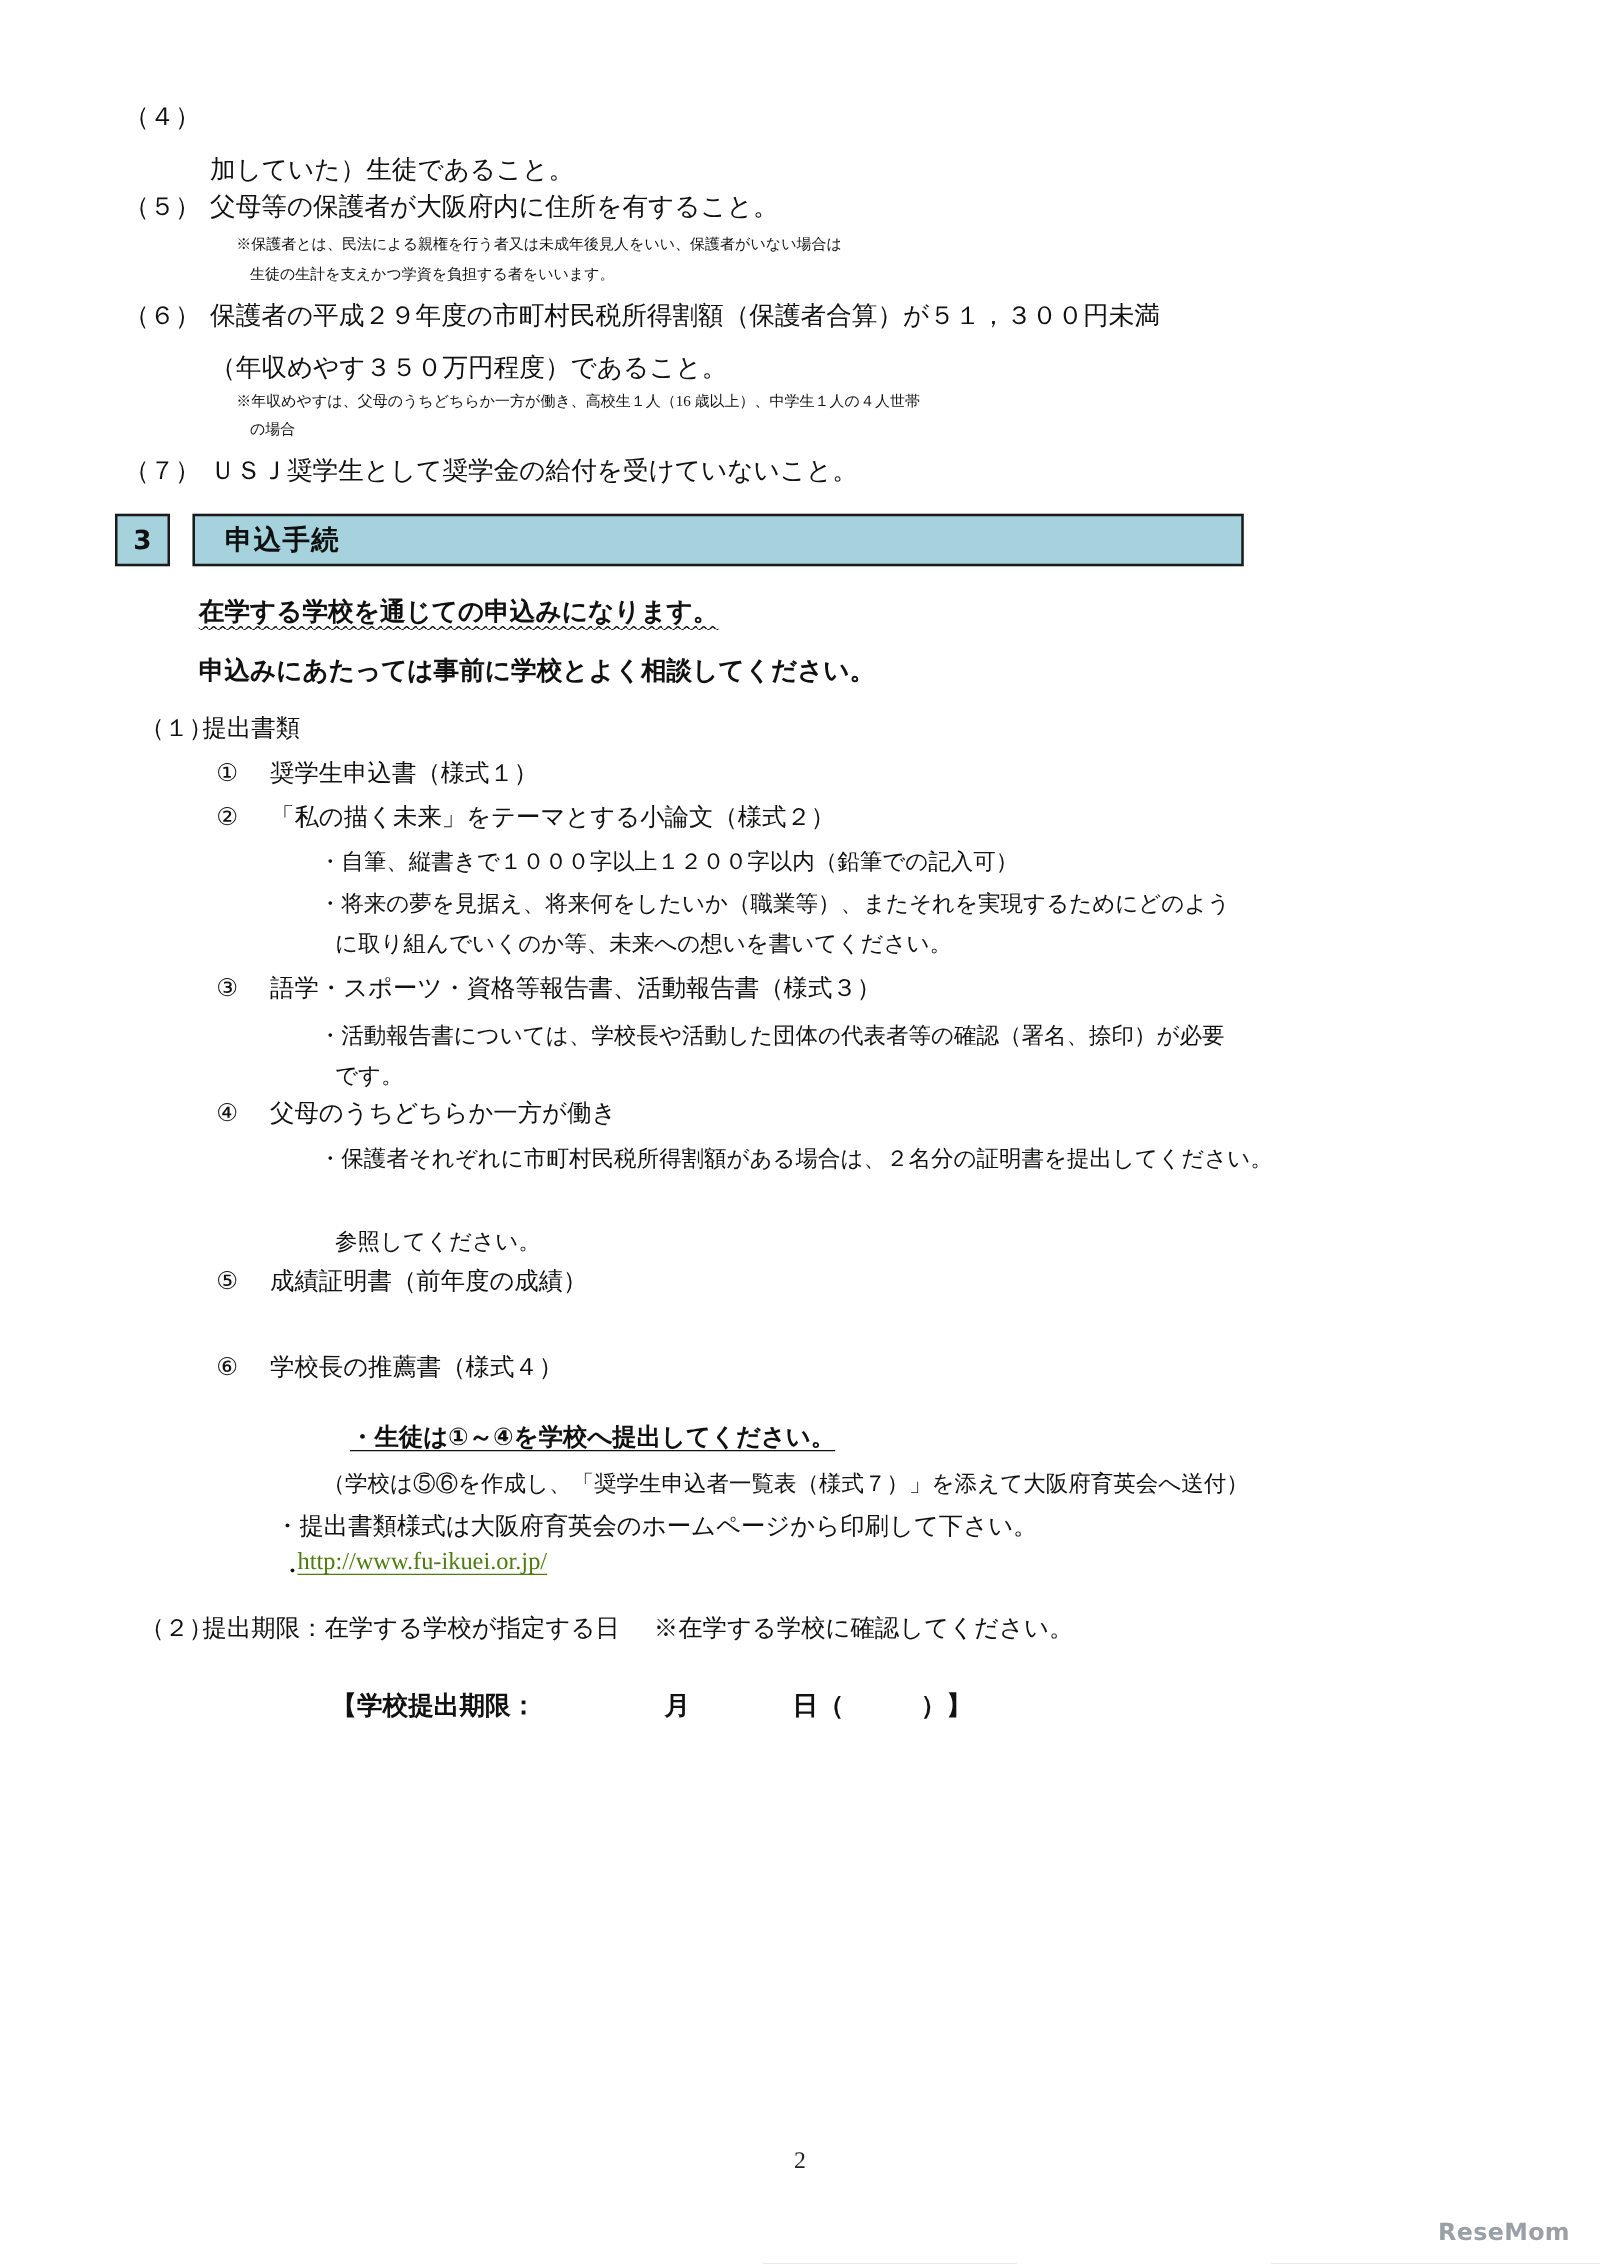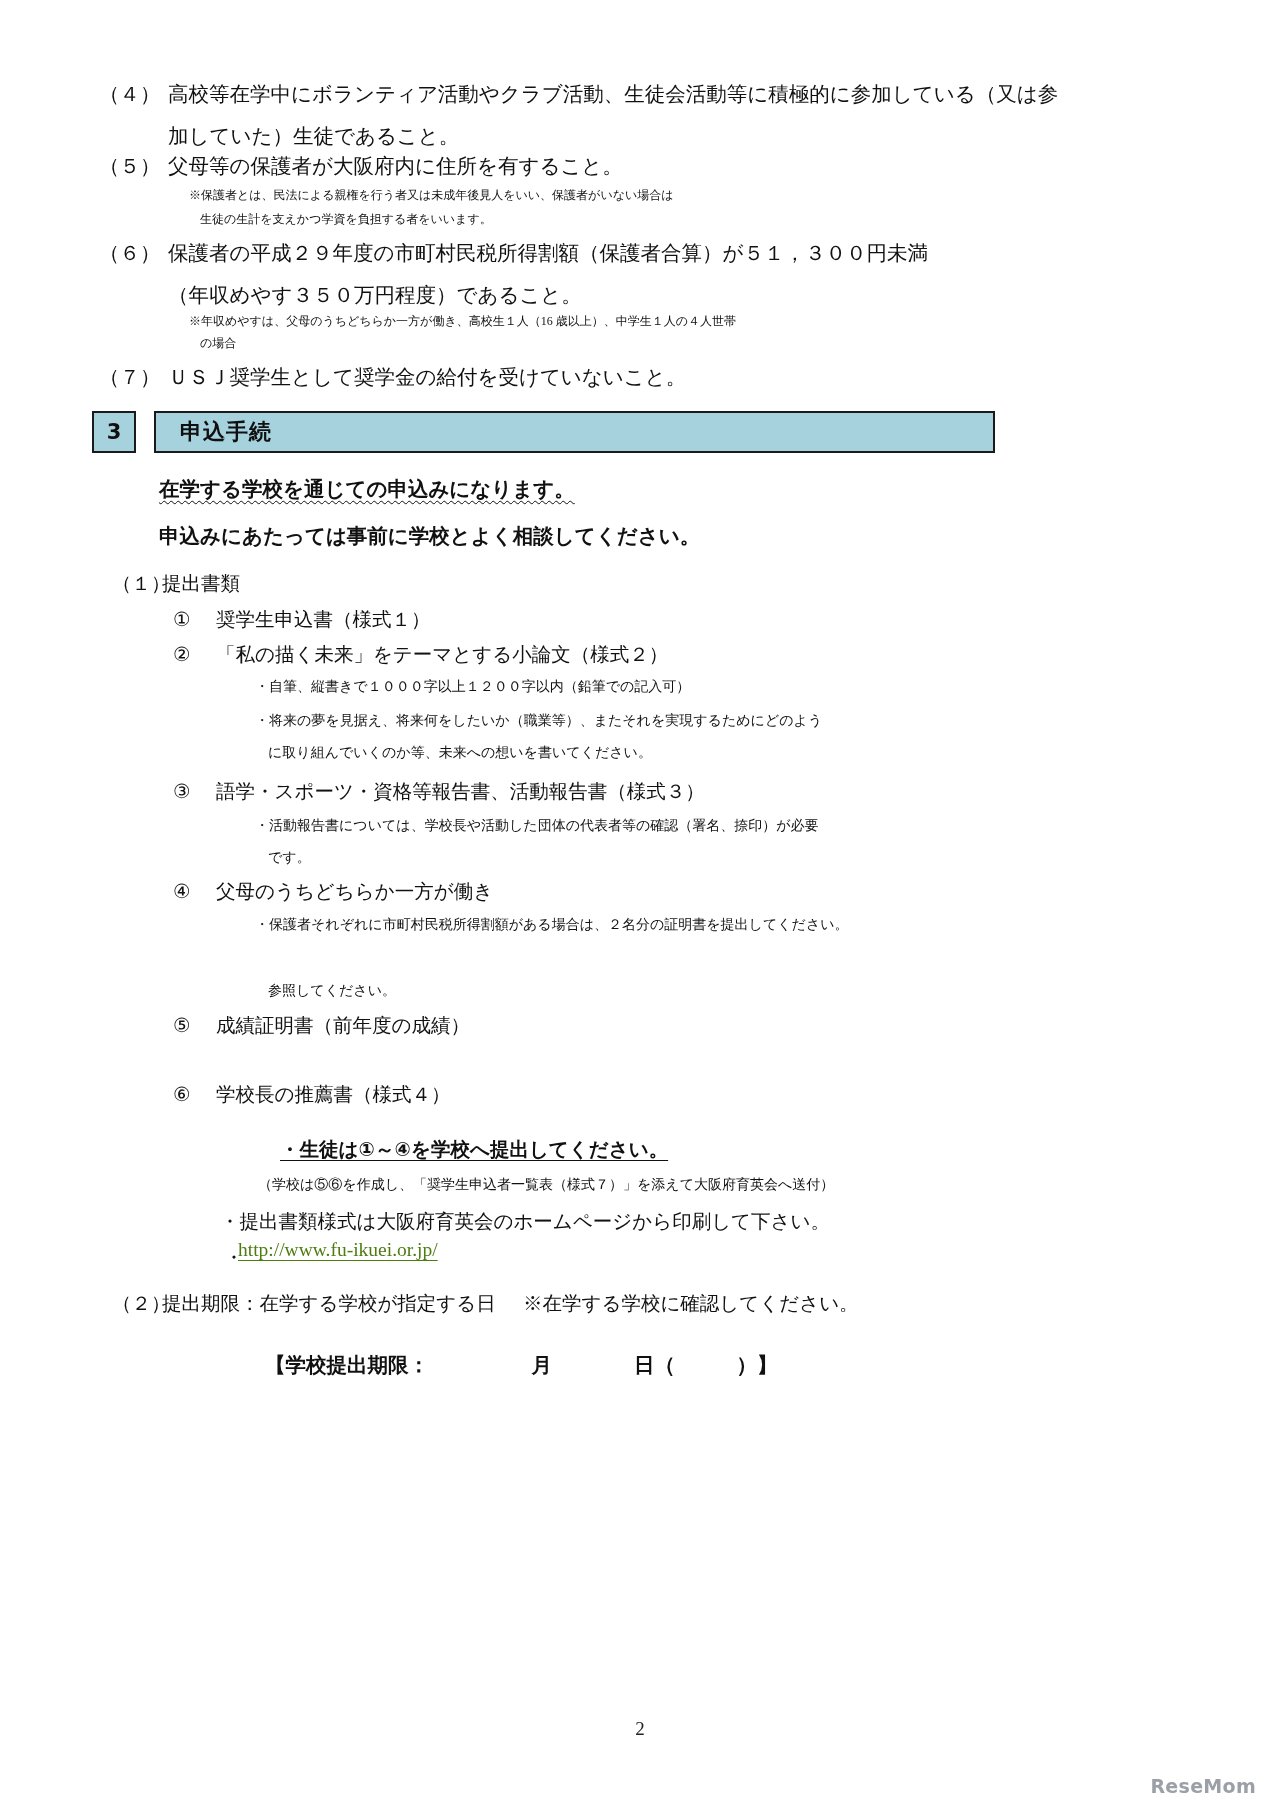--- a/index.html
+++ b/index.html
@@ -19,21 +19,21 @@
     box-sizing: border-box;
   }
   
   .tb {
     position: absolute;
     white-space: nowrap;
     line-height: 1.0;
   }
   .s20 { font-size: 20.5px; }
   .s19 { font-size: 19.5px; }
-  .s18 { font-size: 14px; }
+  .s18 { font-size: 18px; }
   .s17 { font-size: 12px; }
   .bold { font-weight: bold; }
   .gothic {
     font-family: "DejaVu Sans", "Liberation Sans", sans-serif;
     font-weight: bold;
   }
 
   
   .wavy {
     text-decoration: underline;
@@ -107,21 +107,20 @@
     color: #9aa0a6;
     letter-spacing: 0.3px;
   }
 </style>
 </head>
 <body>
 
 <div class="page">
 
   <div class="tb s20" style="left:99px; top:84px;">（４）</div>
-  <div class="tb s20" style="left:168px; top:84px;">高校等在学中にボランティア活動やクラブ活動、生徒会活動等に積極的に参加している（又は参</div>
   <div class="tb s20" style="left:168px; top:126px;">加していた）生徒であること。</div>
 
   <div class="tb s20" style="left:99px; top:156px;">（５）</div>
   <div class="tb s20" style="left:168px; top:156px;">父母等の保護者が大阪府内に住所を有すること。</div>
   <div class="tb s17" style="left:189px; top:189px;">※保護者とは、民法による親権を行う者又は未成年後見人をいい、保護者がいない場合は</div>
   <div class="tb s17" style="left:200px; top:213px;">生徒の生計を支えかつ学資を負担する者をいいます。</div>
 
   <div class="tb s20" style="left:99px; top:243px;">（６）</div>
   <div class="tb s20" style="left:168px; top:243px;">保護者の平成２９年度の市町村民税所得割額（保護者合算）が５１，３００円未満</div>
   <div class="tb s20" style="left:168px; top:285px;">（年収めやす３５０万円程度）であること。</div>

